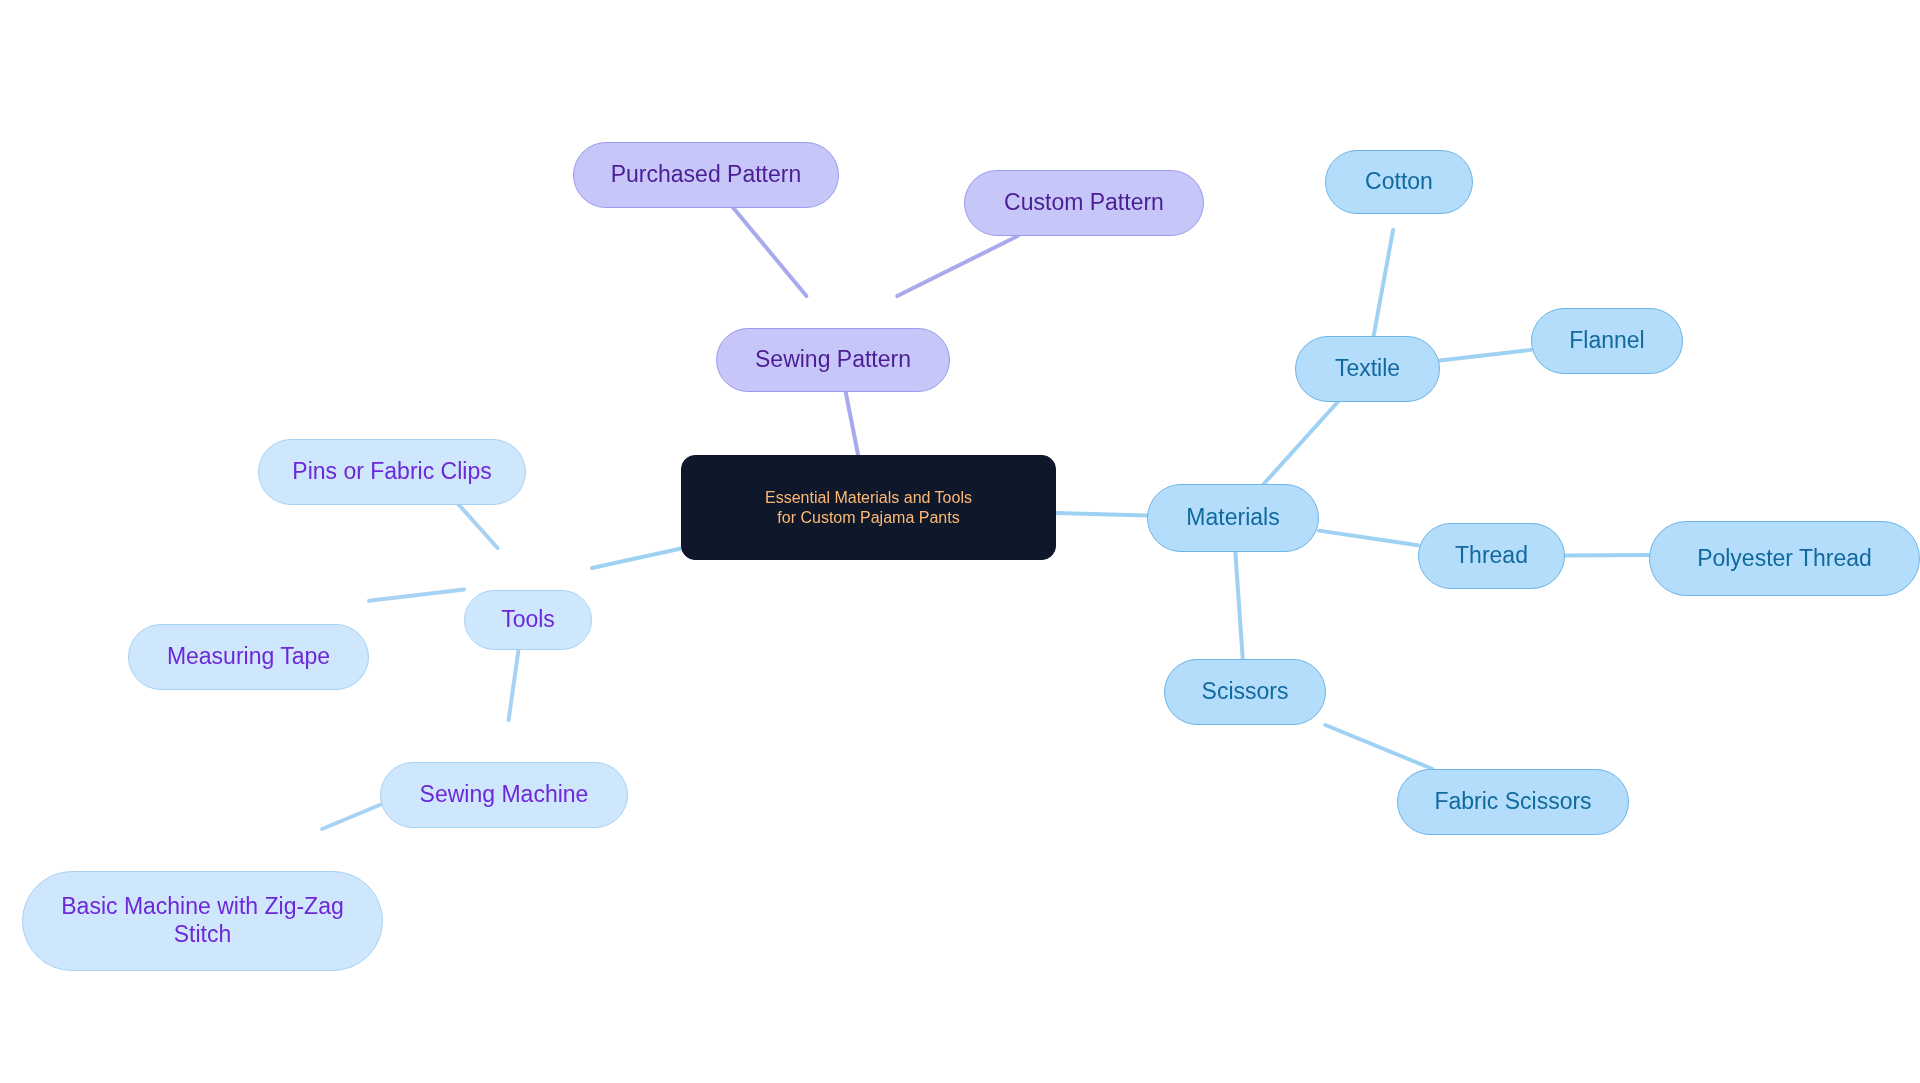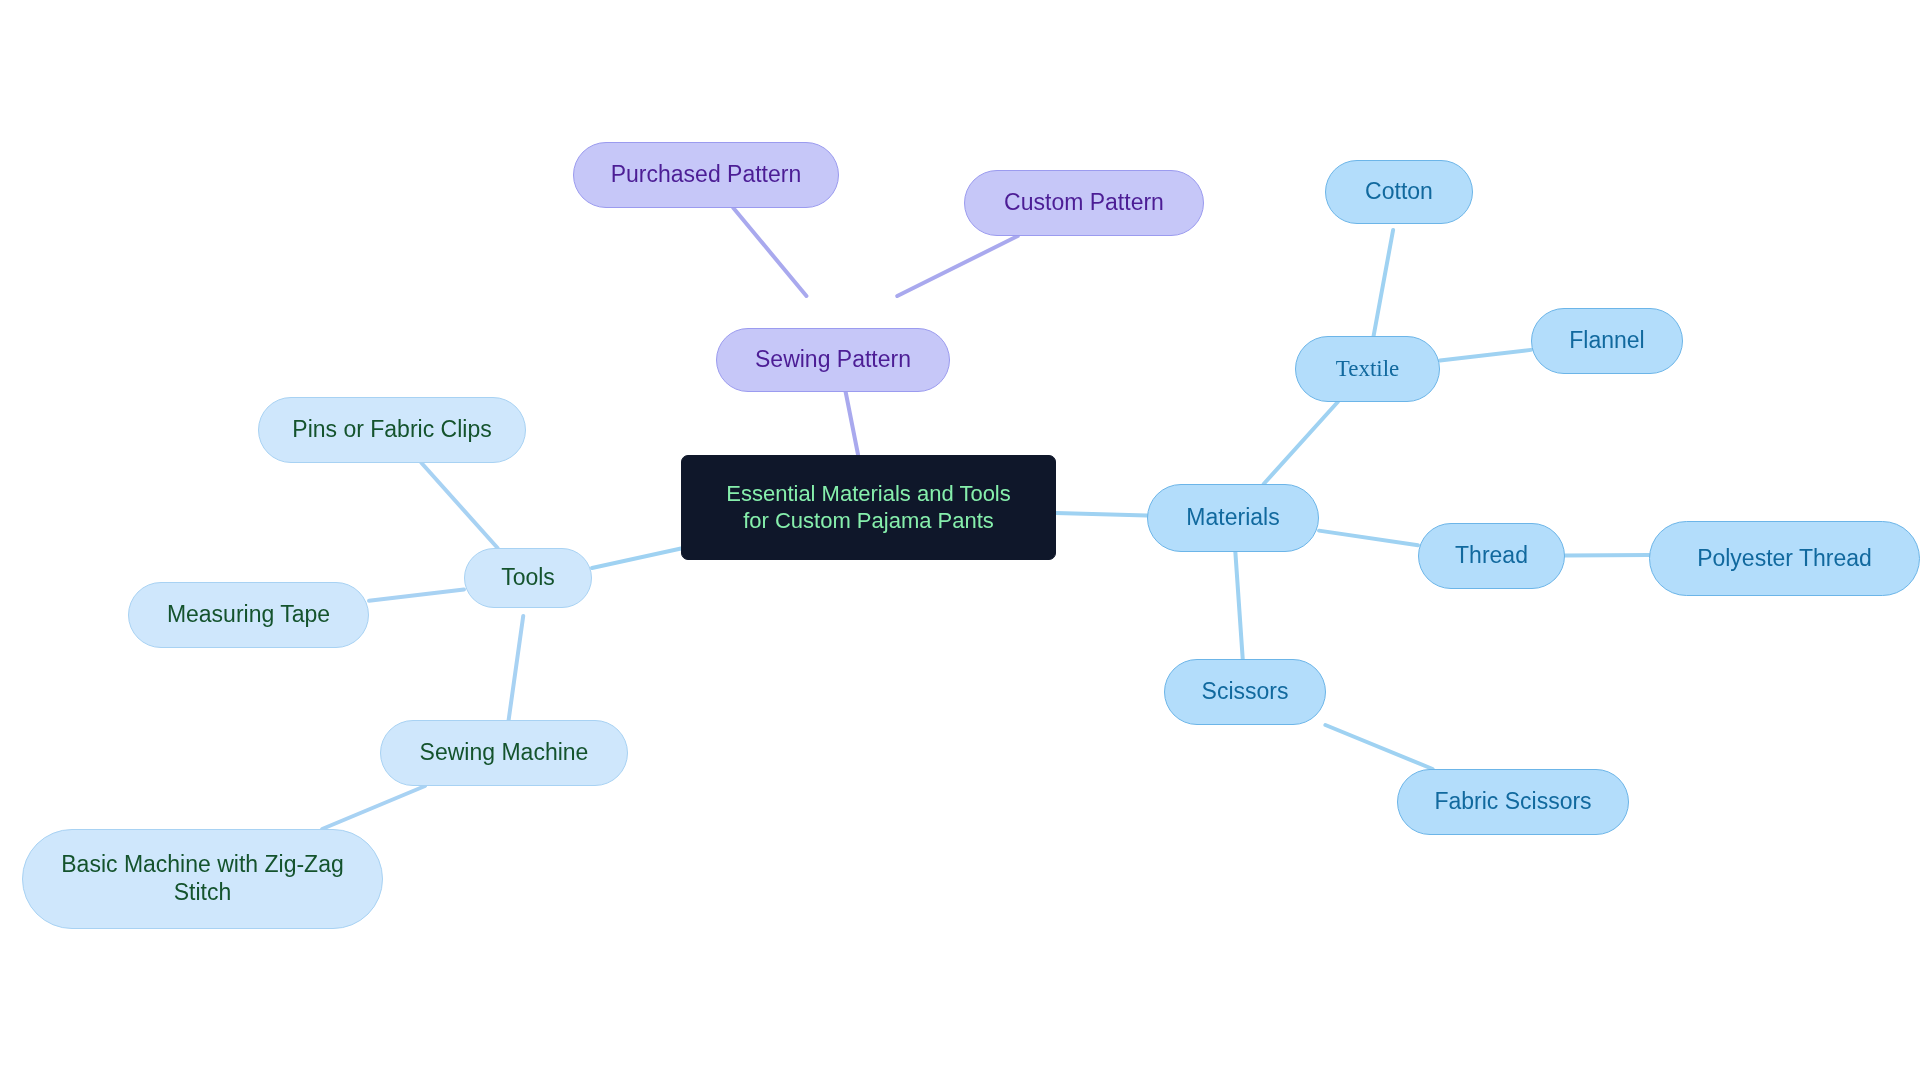--- a/index.html
+++ b/index.html
@@ -34,44 +34,45 @@
     justify-content: center;
     text-align: center;
     border-style: solid;
     border-width: 1px;
     line-height: 1.2;
     white-space: pre-line;
   }
   .node-root {
     background: #0f172a;
     border-color: #0f172a;
-    color: #86efac;
-    font-size: 22px;
-    border-radius: 7px;
+    color: #fdba74;
+    font-size: 16px;
+    border-radius: 14px;
   }
   .node-purple {
     background: #c6c7f8;
     border-color: #9b9bef;
     color: #4c1d95;
     font-size: 23px;
     border-radius: 999px;
   }
   .node-blue {
     background: #b3ddfb;
     border-color: #6cb5e8;
     color: #11699e;
     font-size: 23px;
     border-radius: 999px;
   }
   .node-paleblue {
     background: #cfe7fc;
     border-color: #a8d2f3;
-    color: #14532d;
+    color: #6d28d9;
     font-size: 23px;
     border-radius: 999px;
+    margin-top: 42px;
   }
 </style>
 </head>
 <body>
 
 <div id="mindmap-root">
   <svg id="edges" viewBox="0 0 1920 1083">
       <line x1="858.1169916434541" y1="455" x2="839.3286908077995" y2="360" stroke="#a9a9ee" stroke-width="4" stroke-linecap="round"></line>
       <line x1="806.437908496732" y1="296" x2="733.3921568627451" y2="208" stroke="#a9a9ee" stroke-width="4" stroke-linecap="round"></line>
       <line x1="897.256" y1="296" x2="1017.736" y2="236" stroke="#a9a9ee" stroke-width="4" stroke-linecap="round"></line>
@@ -89,22 +90,22 @@
       <line x1="523.2280701754386" y1="616" x2="508.63157894736844" y2="720" stroke="#a8d2f3" stroke-width="4" stroke-linecap="round"></line>
       <line x1="425.0357142857143" y1="786" x2="322.1428571428571" y2="829" stroke="#a8d2f3" stroke-width="4" stroke-linecap="round"></line>
     </svg>
   <div id="node-layer">
       <div class="node node-root" style="left: 681px; top: 455px; width: 375px; height: 105px;">Essential Materials and Tools
 for Custom Pajama Pants</div>
       <div class="node node-purple" style="left: 716px; top: 296px; width: 234px; height: 64px; margin-top: 32px;">Sewing Pattern</div>
       <div class="node node-purple" style="left: 573px; top: 142px; width: 266px; height: 66px;">Purchased Pattern</div>
       <div class="node node-purple" style="left: 964px; top: 170px; width: 240px; height: 66px;">Custom Pattern</div>
       <div class="node node-blue" style="left: 1147px; top: 484px; width: 172px; height: 68px;">Materials</div>
-      <div class="node node-blue" style="left: 1295px; top: 336px; width: 145px; height: 66px; font-family: Liberation Serif, serif;">Textile</div>
-      <div class="node node-blue" style="left: 1325px; top: 160px; width: 148px; height: 64px;">Cotton</div>
+      <div class="node node-blue" style="left: 1295px; top: 336px; width: 145px; height: 66px;">Textile</div>
+      <div class="node node-blue" style="left: 1325px; top: 150px; width: 148px; height: 64px;">Cotton</div>
       <div class="node node-blue" style="left: 1531px; top: 308px; width: 152px; height: 66px;">Flannel</div>
       <div class="node node-blue" style="left: 1418px; top: 523px; width: 147px; height: 66px;">Thread</div>
       <div class="node node-blue" style="left: 1649px; top: 521px; width: 271px; height: 75px;">Polyester Thread</div>
       <div class="node node-blue" style="left: 1164px; top: 659px; width: 162px; height: 66px;">Scissors</div>
       <div class="node node-blue" style="left: 1397px; top: 769px; width: 232px; height: 66px;">Fabric Scissors</div>
       <div class="node node-paleblue" style="left: 464px; top: 548px; width: 128px; height: 60px;">Tools</div>
       <div class="node node-paleblue" style="left: 258px; top: 397px; width: 268px; height: 66px;">Pins or Fabric Clips</div>
       <div class="node node-paleblue" style="left: 128px; top: 582px; width: 241px; height: 66px; text-align: right;">Measuring Tape</div>
       <div class="node node-paleblue" style="left: 380px; top: 720px; width: 248px; height: 66px;">Sewing Machine</div>
       <div class="node node-paleblue" style="left: 22px; top: 829px; width: 361px; height: 100px;">Basic Machine with Zig-Zag

